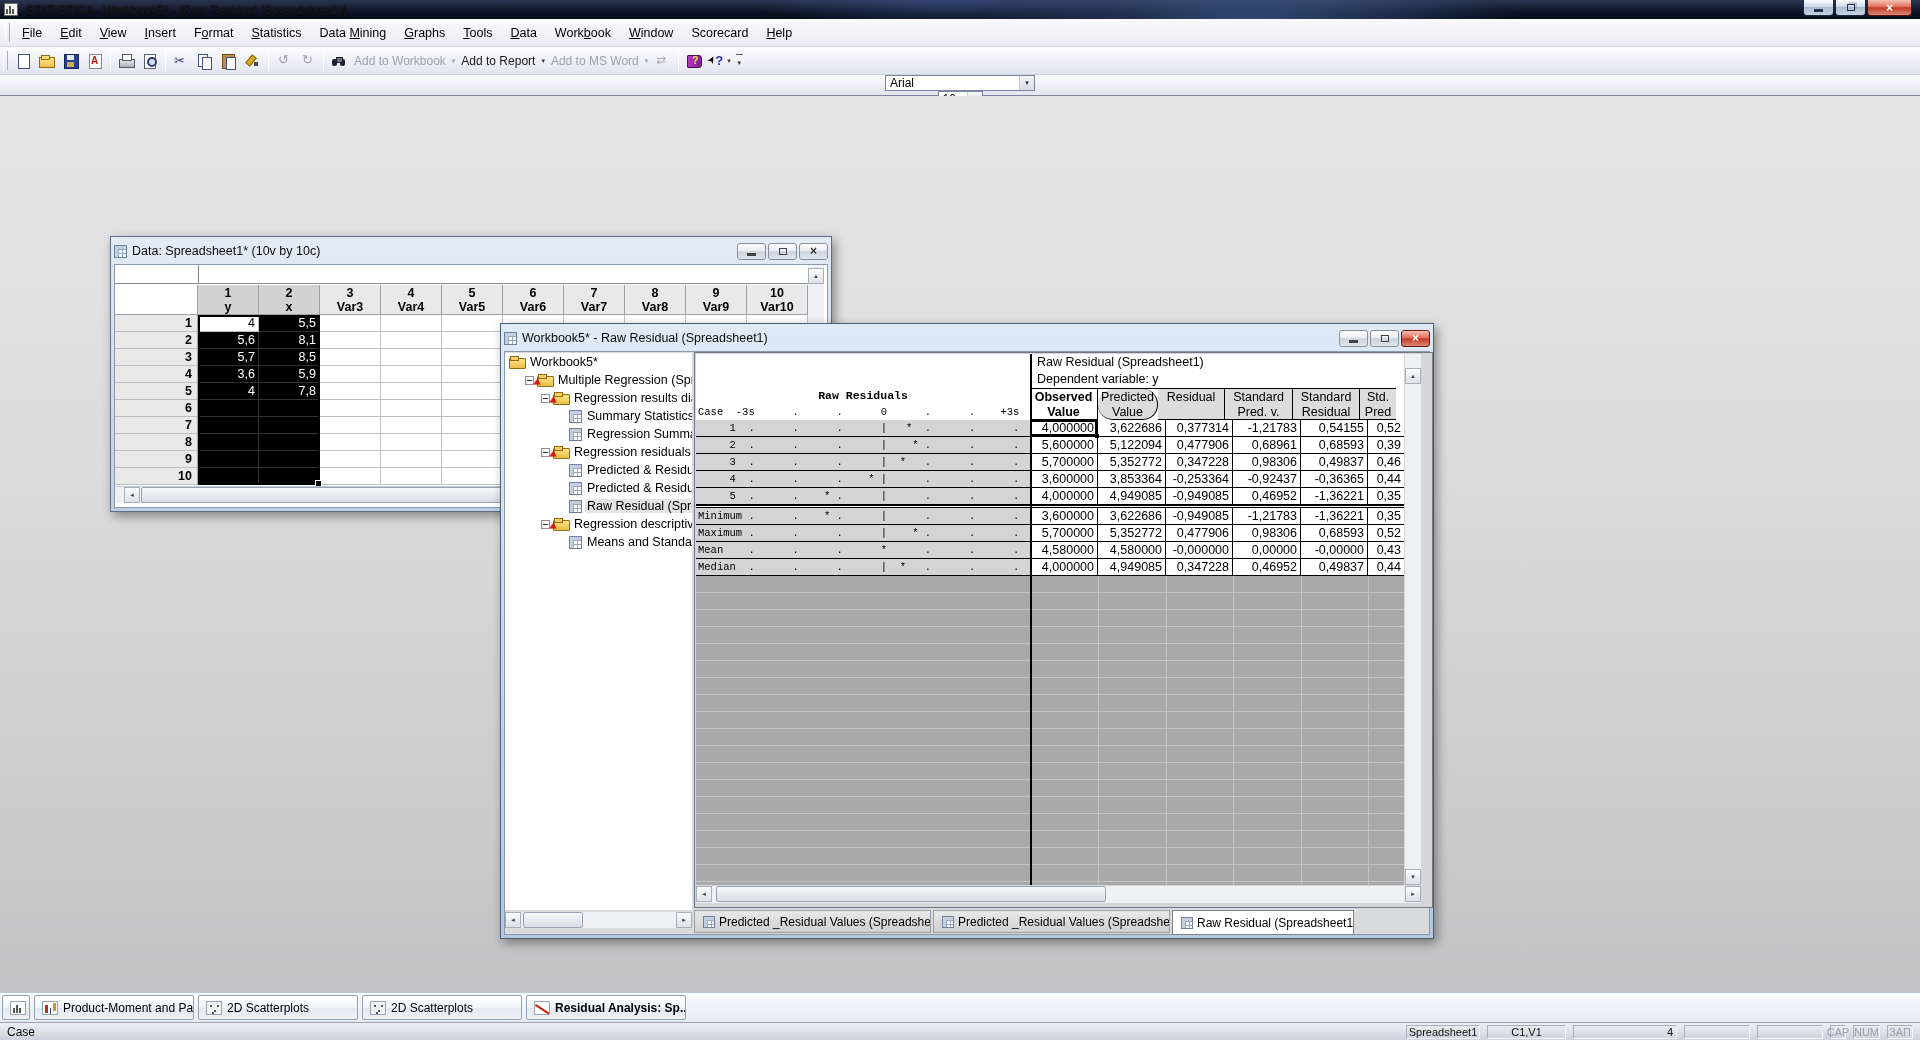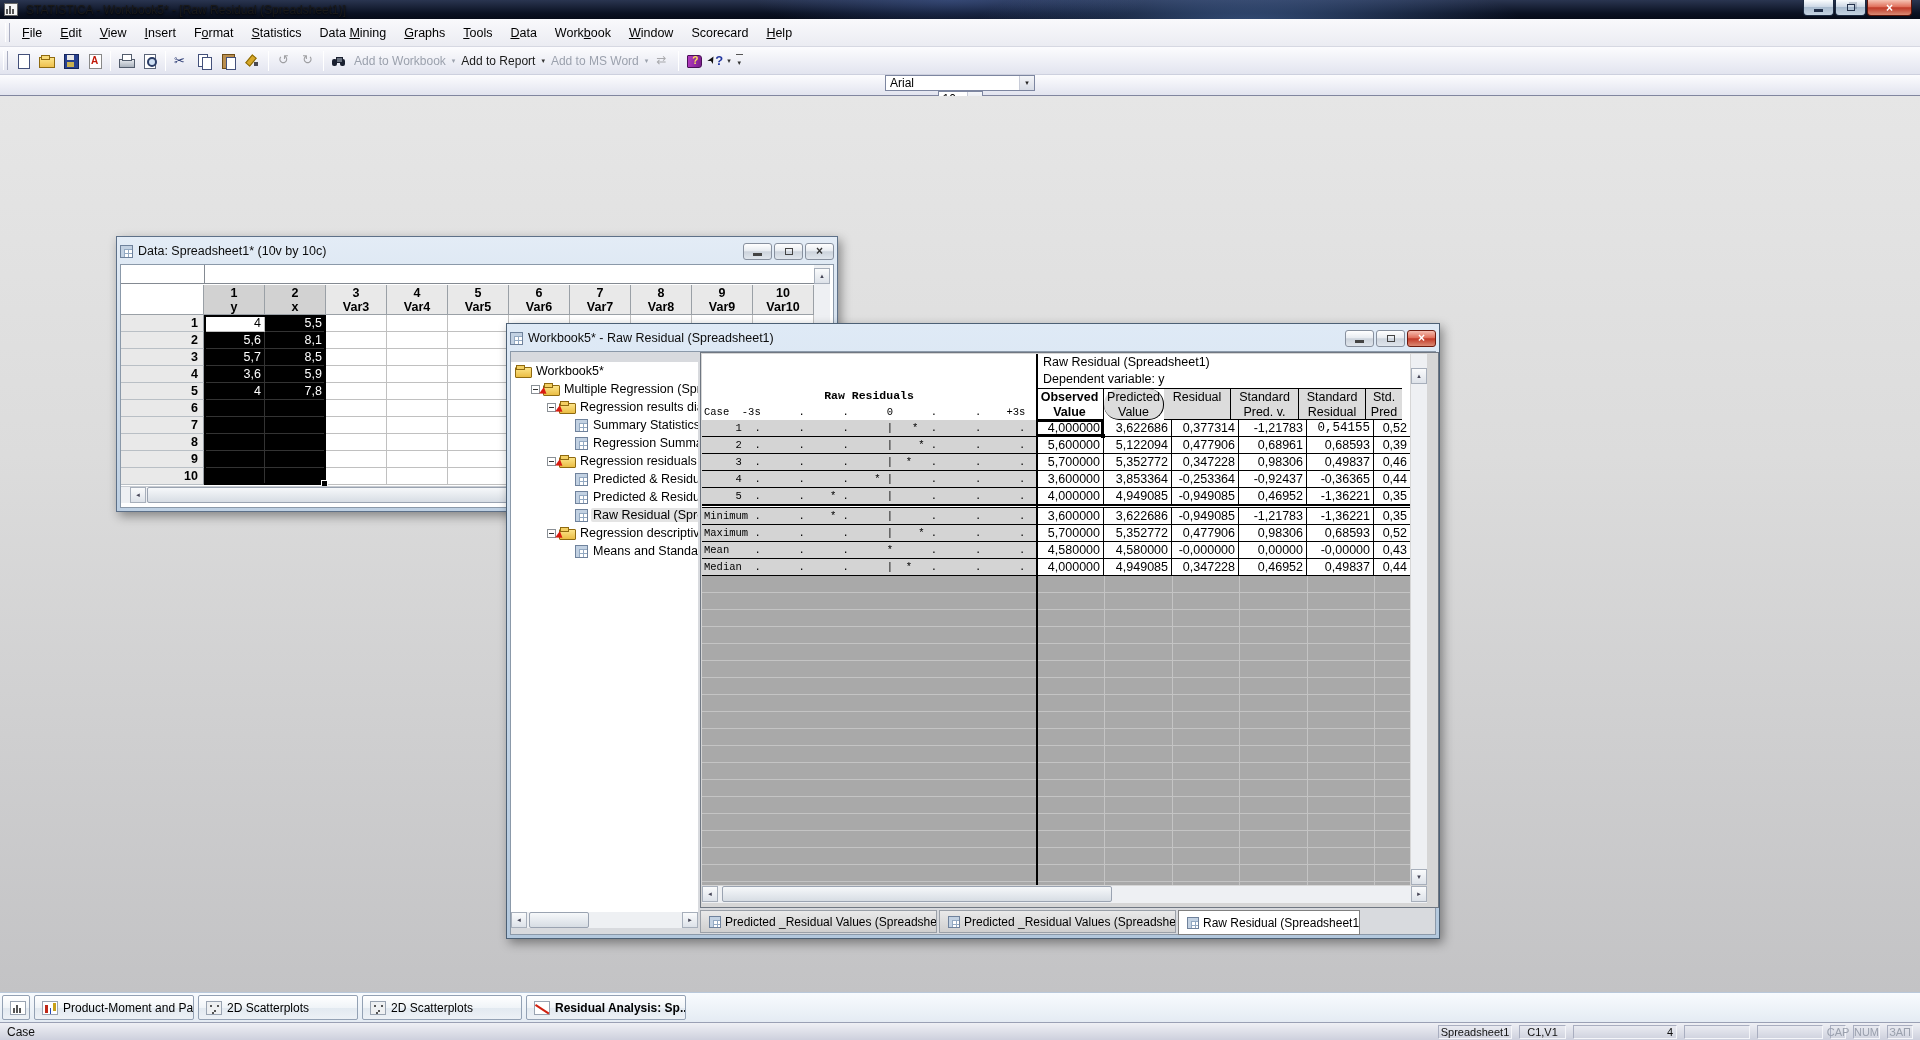--- a/index.html
+++ b/index.html
@@ -126,21 +126,21 @@
 .folder-ic { display:inline-block; width:16px; height:12px; position:relative; flex:none; }
 .folder-ic::before { content:""; position:absolute; left:0; top:2px; width:15px; height:9px; background:linear-gradient(#fce489,#eabd44); border:1px solid #8f6a10; border-radius:1px; }
 .folder-ic::after { content:""; position:absolute; left:1px; top:0; width:7px; height:3px; background:#f3cf62; border:1px solid #8f6a10; }
 .folder-ic.out i { position:absolute; left:-2px; top:5px; width:0; height:0; border-left:6px solid #d81c10; border-top:4px solid transparent; border-bottom:4px solid transparent; transform:rotate(35deg); z-index:2; }
 
 
 #workspace { position:absolute; left:0; top:96px; width:1920px; height:896px;
   background:linear-gradient(#e6e6e6, #dcdcdc 40%, #c3c3c5); }
 
 
-.win { position:absolute; border:1px solid #5d7088; background:linear-gradient(#e3ecf6,#bdcfe2); box-shadow:3px 4px 10px rgba(0,0,0,.4);margin-left:6px; }
+.win { position:absolute; border:1px solid #5d7088; background:linear-gradient(#e3ecf6,#bdcfe2); box-shadow:3px 4px 10px rgba(0,0,0,.4); }
 .wtitle { position:absolute; left:3px; top:2px; right:3px; height:24px; display:flex; align-items:center; gap:5px; font-size:12.5px; color:#0c0c0c; }
 .wbtns { margin-left:auto; display:flex; }
 .wbtn { width:29px; height:17px; border:1px solid #87909e; border-radius:3px; margin-left:2px; display:flex; align-items:center; justify-content:center;
   background:linear-gradient(#ffffff,#e8ecf1 45%,#ccd3dc 52%,#e0e6ed); color:#333; }
 .wbtn .bar { width:9px; height:3px; background:#444; margin-top:6px; }
 .wbtn .rest { width:8px; height:7px; border:1px solid #444; }
 .wbtn .x { font-weight:bold; font-size:12px; }
 .wbtn.close-red { background:linear-gradient(#f6beb0,#e0705c 45%,#c23a28 52%,#dc8a74); border-color:#6e1a0e; color:#fff; }
 .wbody { position:absolute; left:3px; top:27px; right:3px; bottom:3px; background:#fff; border:1px solid #8b99a9; }
 
@@ -161,21 +161,21 @@
 #ss-seloutline { position:absolute; left:83px; top:50px; width:122px; height:170px; border:2px solid #000; pointer-events:none; }
 #ss-seloutline::after { content:""; position:absolute; right:-4px; bottom:-4px; width:5px; height:5px; background:#000; border:1px solid #fff; }
 #ss-vscroll { position:absolute; left:693px; top:0px; width:16px; height:220px; background:#eef0f3; }
 #ss-hscroll { position:absolute; left:0px; top:221px; width:709px; height:17px; background:#eef0f3; border-top:1px solid #c8ccd2; }
 .sb-btn { position:absolute; width:16px; height:16px; background:linear-gradient(#fafbfc,#dde2e9); border:1px solid #a7afbb; color:#445; font-size:6px; display:flex; align-items:center; justify-content:center; }
 .sb-thumb { position:absolute; background:linear-gradient(#f6f8fa,#d7dde4); border:1px solid #9aa3b1; border-radius:2px; }
 
 
 #wbwin { left:500px; top:227px; width:934px; height:616px; z-index:10; border-color:#4c6075; background:linear-gradient(#dfeaf6,#b3c8dd); }
 #wb-body { position:absolute; left:3px; top:27px; right:3px; bottom:3px; background:#d8dade; border:1px solid #8b99a9; }
-#wb-tree { position:absolute; left:0; top:10px; width:187px; height:557px; background:#fff; overflow:hidden; }
+#wb-tree { position:absolute; left:0; top:1px; width:187px; height:557px; background:#fff; overflow:hidden; }
 .tree-row { height:18px; display:flex; align-items:center; font-size:12.5px; white-space:nowrap; }
 .tree-exp { width:9px; height:9px; border:1px solid #8a9096; background:#fff; position:relative; margin-right:3px; flex:none; }
 .tree-exp::before { content:""; position:absolute; left:1px; top:3px; width:5px; height:1px; background:#333; }
 .tree-slot { width:12px; flex:none; }
 .tree-label { padding:0 2px; margin-left:3px; }
 .tree-label.selected { background:#e4e4e4; border-radius:2px; }
 #wb-tree-hscroll { position:absolute; left:0; top:560px; width:187px; height:16px; background:#eef0f3; }
 #wb-panel { position:absolute; left:189px; top:0; width:739px; height:556px; border:1px solid #6f7782; background:#d6d6d6; }
 #rt { position:absolute; left:1px; top:1px; width:708px; height:531px; background:#fff; }
 #rt-divider { position:absolute; left:334px; top:0; width:2px; height:531px; background:#000; z-index:6; }
@@ -767,21 +767,21 @@
                 <div>Pred</div>
               </div>
             </div>
           <div id="rt-rows">
               <div class="rt-row">
                 <div class="rt-plot">     1  .      .      .      |   *  .      .      .</div>
                 <div class="rt-cell active" style="width: 68px;">4,000000</div>
                 <div class="rt-cell" style="width: 68px;">3,622686</div>
                 <div class="rt-cell" style="width: 67px;">0,377314</div>
                 <div class="rt-cell" style="width: 68px;">-1,21783</div>
-                <div class="rt-cell" style="width: 67px; font-family: Liberation Mono, monospace;">0,54155</div>
+                <div class="rt-cell" style="width: 67px;">0,54155</div>
                 <div class="rt-cell" style="width: 36px;">0,52</div>
               </div>
               <div class="rt-row">
                 <div class="rt-plot">     2  .      .      .      |    * .      .      .</div>
                 <div class="rt-cell" style="width: 68px;">5,600000</div>
                 <div class="rt-cell" style="width: 68px;">5,122094</div>
                 <div class="rt-cell" style="width: 67px;">0,477906</div>
                 <div class="rt-cell" style="width: 68px;">0,68961</div>
                 <div class="rt-cell" style="width: 67px;">0,68593</div>
                 <div class="rt-cell" style="width: 36px;">0,39</div>
@@ -908,21 +908,21 @@
     <div class="task-btn" style="width: 160px;">
       <div class="tb-ic line"></div>
       <span style="font-weight: bold;">Residual Analysis: Sp...</span>
     </div>
   </div>
 
 <div id="statusbar">
   <span id="sb-ready">Case</span>
   <div id="sb-panels">
       <div class="sp" style="width: 74px;">Spreadsheet1</div>
-      <div class="sp" style="width: 47px;">C1,V1</div>
+      <div class="sp" style="width: 79px;">C1,V1</div>
       <div class="sp ralign" style="width: 104px;">4</div>
       <div class="sp" style="width: 66px;"></div>
       <div class="sp" style="width: 66px;"></div>
       <div class="sp dim" style="width: 16px;">CAP</div>
       <div class="sp dim" style="width: 27px;">NUM</div>
       <div class="sp dim" style="width: 26px;">ЗАП</div>
     </div>
 </div>
 
 </body></html>

